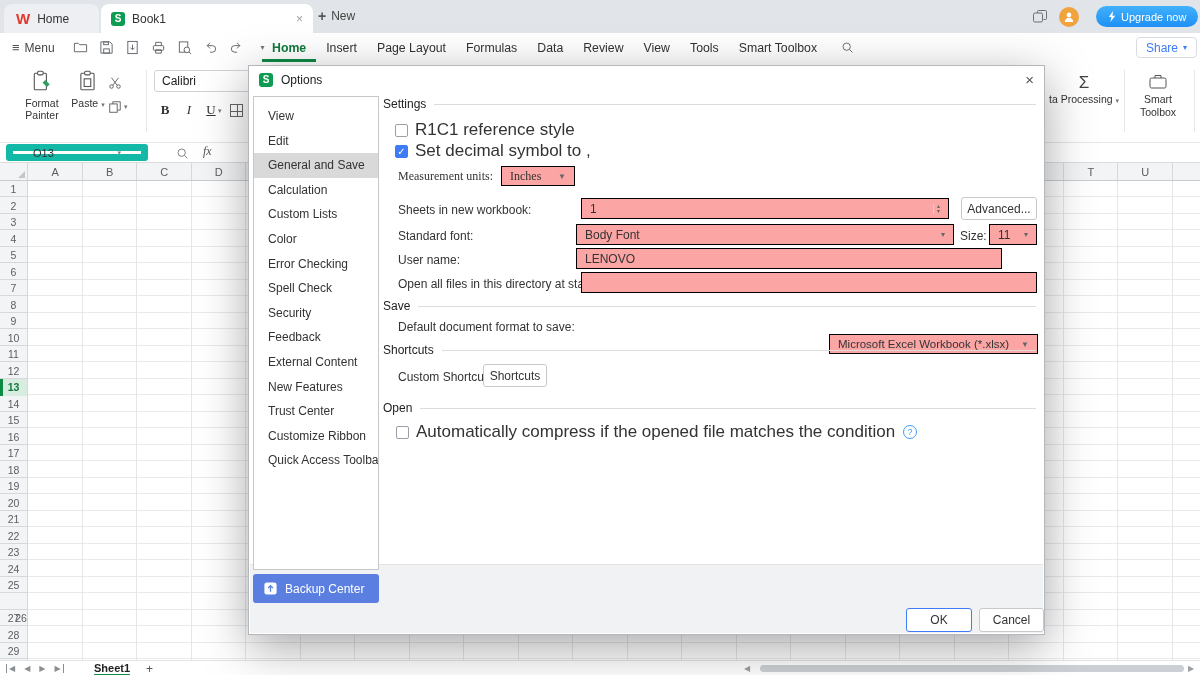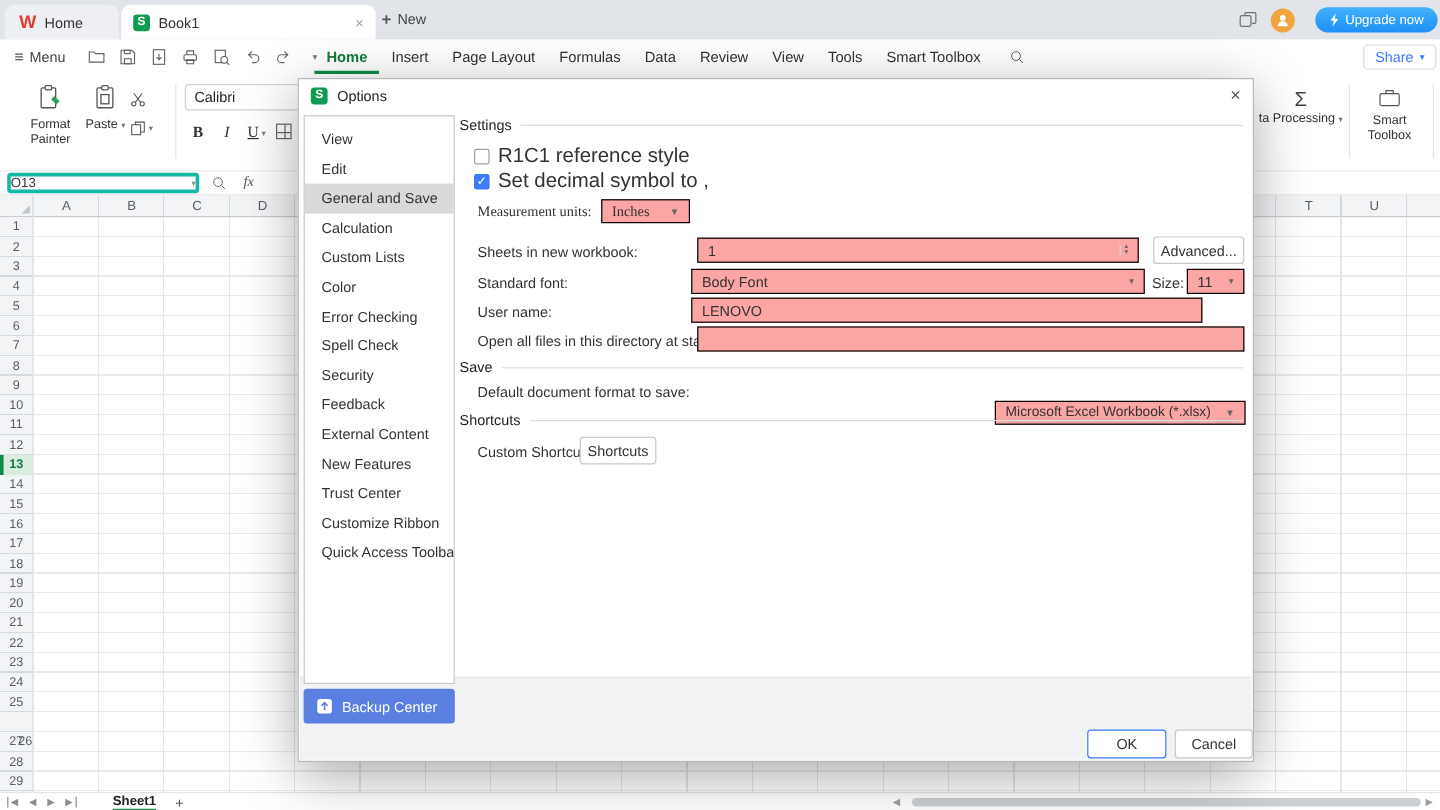--- a/index.html
+++ b/index.html
@@ -59,22 +59,22 @@
     font-size:13px; color:#333; font-family:"Liberation Serif","DejaVu Serif",serif; }
   .mini-caret { font-size:7px; color:#777; }
   .rb-right-block { text-align:center; font-size:10.5px; line-height:1.25; color:#333; }
   .sigma { font-size:17px; color:#444; }
   .grid-icon-box { width:13px; height:13px; border:1px solid #666; position:relative; }
   .grid-icon-box::before { content:""; position:absolute; left:50%; top:0; bottom:0; width:1px; background:#666; }
   .grid-icon-box::after { content:""; position:absolute; top:50%; left:0; right:0; height:1px; background:#666; }
 
   
   .formulabar { left:0; top:143px; width:1200px; height:20px; background:#fff; border-bottom:1px solid #dcdcdc; }
-  .name-box { left:6px; top:144px; width:160px; height:17px; border:3px solid #14b8a6; border-radius:3px;
-    display:flex; align-items:center; padding:0 0; font-size:11px; color:#333; background:#fff; }
+  .name-box { left:6px; top:144px; width:142px; height:17px; border:7px solid #14b8a6; border-radius:3px;
+    display:flex; align-items:center; padding:0 20px; font-size:11px; color:#333; background:#fff; }
   .name-caret { margin-left:auto; font-size:7px; color:#888; }
   .fx { left:203px; top:144px; font-size:12px; font-style:italic; color:#555;
     font-family:"Liberation Serif","DejaVu Serif",serif; }
   .zoom-icon { left:176px; top:146px; color:#666; }
 
   
   .grid { left:0; top:163px; width:1200px; height:497px; background:#fff; }
   .corner { left:0; top:0; width:28px; height:18px; background:#f3f4f6;
     border-right:1px solid #d4d7da; border-bottom:1px solid #c9cbce; }
   .corner::after { content:""; position:absolute; right:2px; bottom:2px;
@@ -478,18 +478,27 @@
       <span class="drop-caret">▼</span>
     </span>
 
     <div class="abs sec-head" style="left:134px; top:277px; right:8px;">
       <span>Shortcuts</span>
       <span class="sec-line"></span>
     </div>
     <span class="abs form-label" style="left:149px; top:304px;">Custom Shortcuts:</span>
     <span class="abs btn" style="left:234px; top:298px; width:64px; height:23px;">Shortcuts</span>
 
+    <div class="abs sec-head" style="left:134px; top:335px; right:8px;">
+      <span>Open</span>
+      <span class="sec-line"></span>
+    </div>
+    <div class="abs checkrow" style="left:147px; top:356px;">
+      <span class="cb"></span>
+      <span class="cb-label">Automatically compress if the opened file matches the condition</span>
+      <span class="help-circ">?</span>
+    </div>
 
     <span class="abs btn primary" style="left:657px; top:542px; width:66px; height:24px; z-index:4;">OK</span>
     <span class="abs btn" style="left:730px; top:542px; width:65px; height:24px; z-index:4;">Cancel</span>
   </div>
 
 </div>
 
 </body></html>

